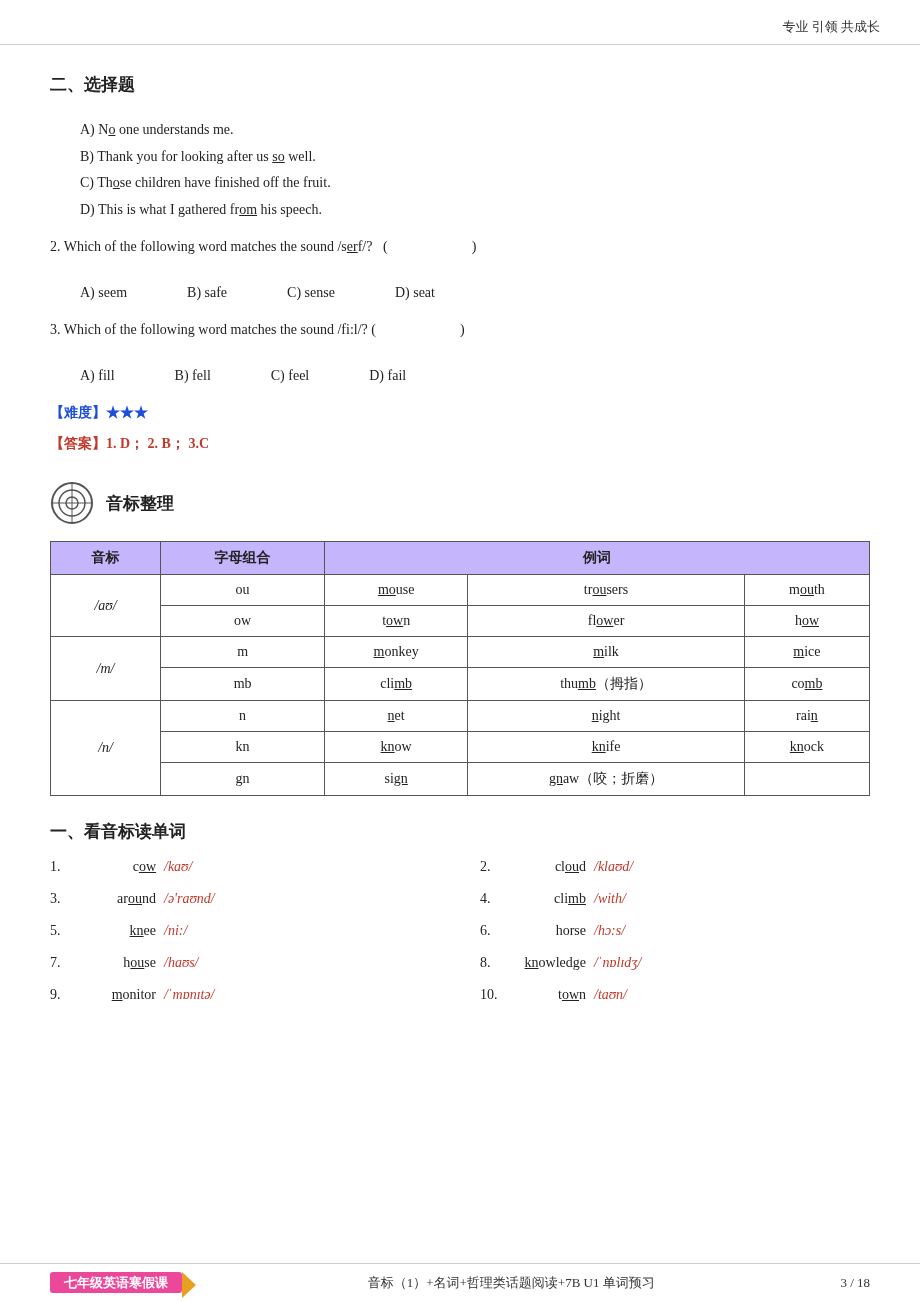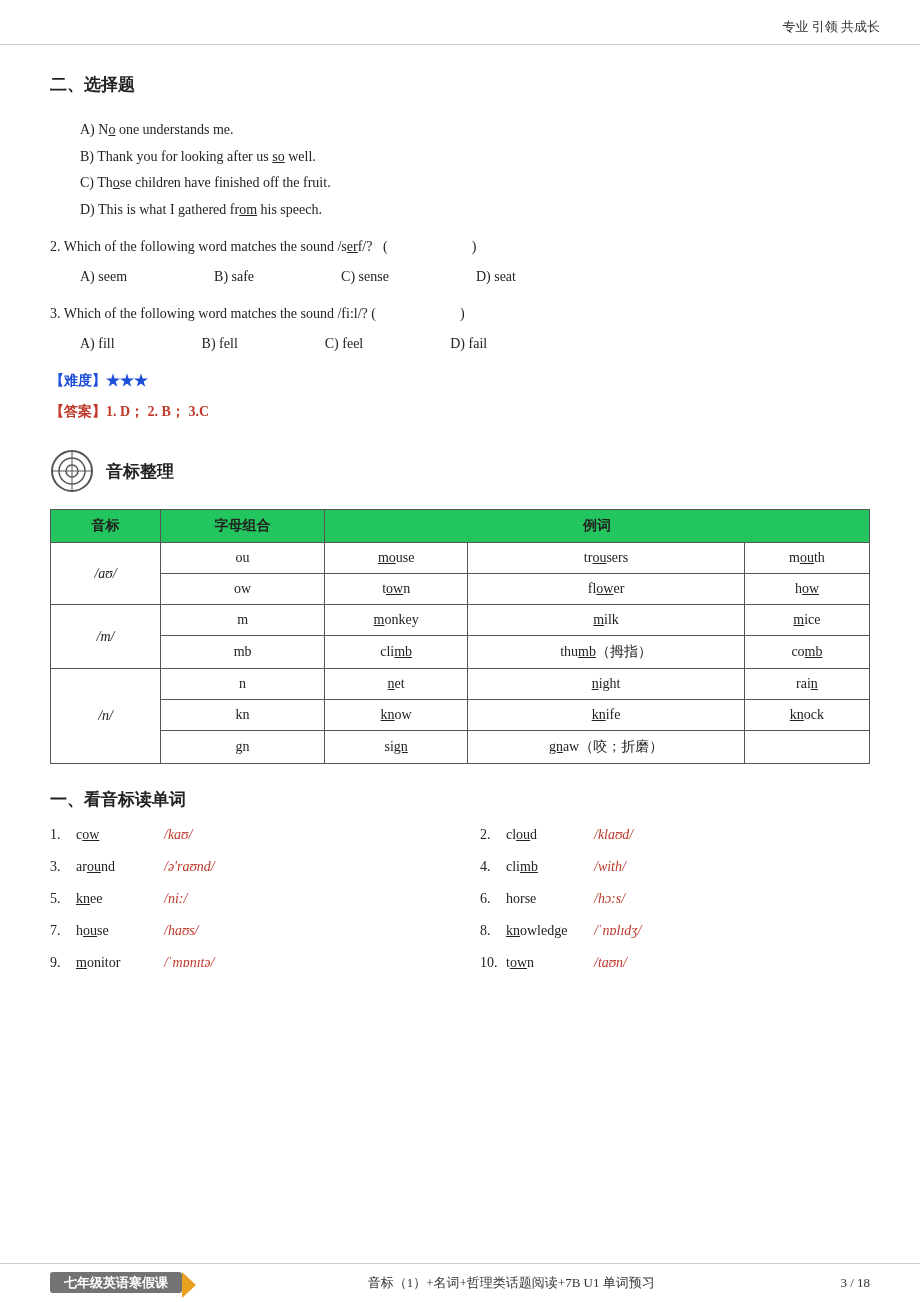--- a/index.html
+++ b/index.html
@@ -34,23 +34,23 @@
     }
     .question-block .q-line {
       margin-bottom: 4px;
     }
     .option-line {
       margin-left: 30px;
       display: block;
     }
     .options-row {
       display: flex;
-      gap: 87px;
+      gap: 60px;
       margin-left: 30px;
-      margin-top: 4px;
+      margin-top: 20px;
       margin-bottom: 4px;
     }
     .underline-text {
       text-decoration: underline;
     }
     .difficulty-line {
       color: #1d4ed8;
       font-weight: bold;
       margin-top: 2px;
       margin-bottom: 4px;
@@ -85,21 +85,21 @@
       font-size: 14px;
       margin-bottom: 24px;
     }
     table.phonics-table th,
     table.phonics-table td {
       border: 1px solid #555;
       padding: 7px 14px;
       text-align: center;
     }
     table.phonics-table th {
-      background: #22c55e;
+      background: #c4b5fd;
       font-weight: bold;
     }
     table.phonics-table td.phoneme {
       font-style: italic;
     }
     
     .read-section {
       margin-top: 10px;
     }
     .read-section .section-title {
@@ -115,20 +115,21 @@
       display: flex;
       align-items: baseline;
       gap: 8px;
       line-height: 2;
     }
     .read-num {
       min-width: 18px;
     }
     .read-word {
       min-width: 80px;
+      text-align: right;
     }
     .read-phonetic {
       color: #c0392b;
       font-style: italic;
       min-width: 90px;
     }
     
     .page-footer {
       position: absolute;
       bottom: 0;
@@ -136,21 +137,21 @@
       right: 0;
       display: flex;
       align-items: center;
       justify-content: space-between;
       padding: 10px 50px;
       border-top: 1px solid #ccc;
       font-size: 13px;
       color: #555;
     }
     .footer-tag {
-      background: #737373;
+      background: #ec4899;
       color: #fff;
       padding: 3px 14px;
       border-radius: 3px;
       font-size: 13px;
       font-weight: bold;
       position: relative;
     }
     .footer-tag::after {
       content: '';
       position: absolute;

